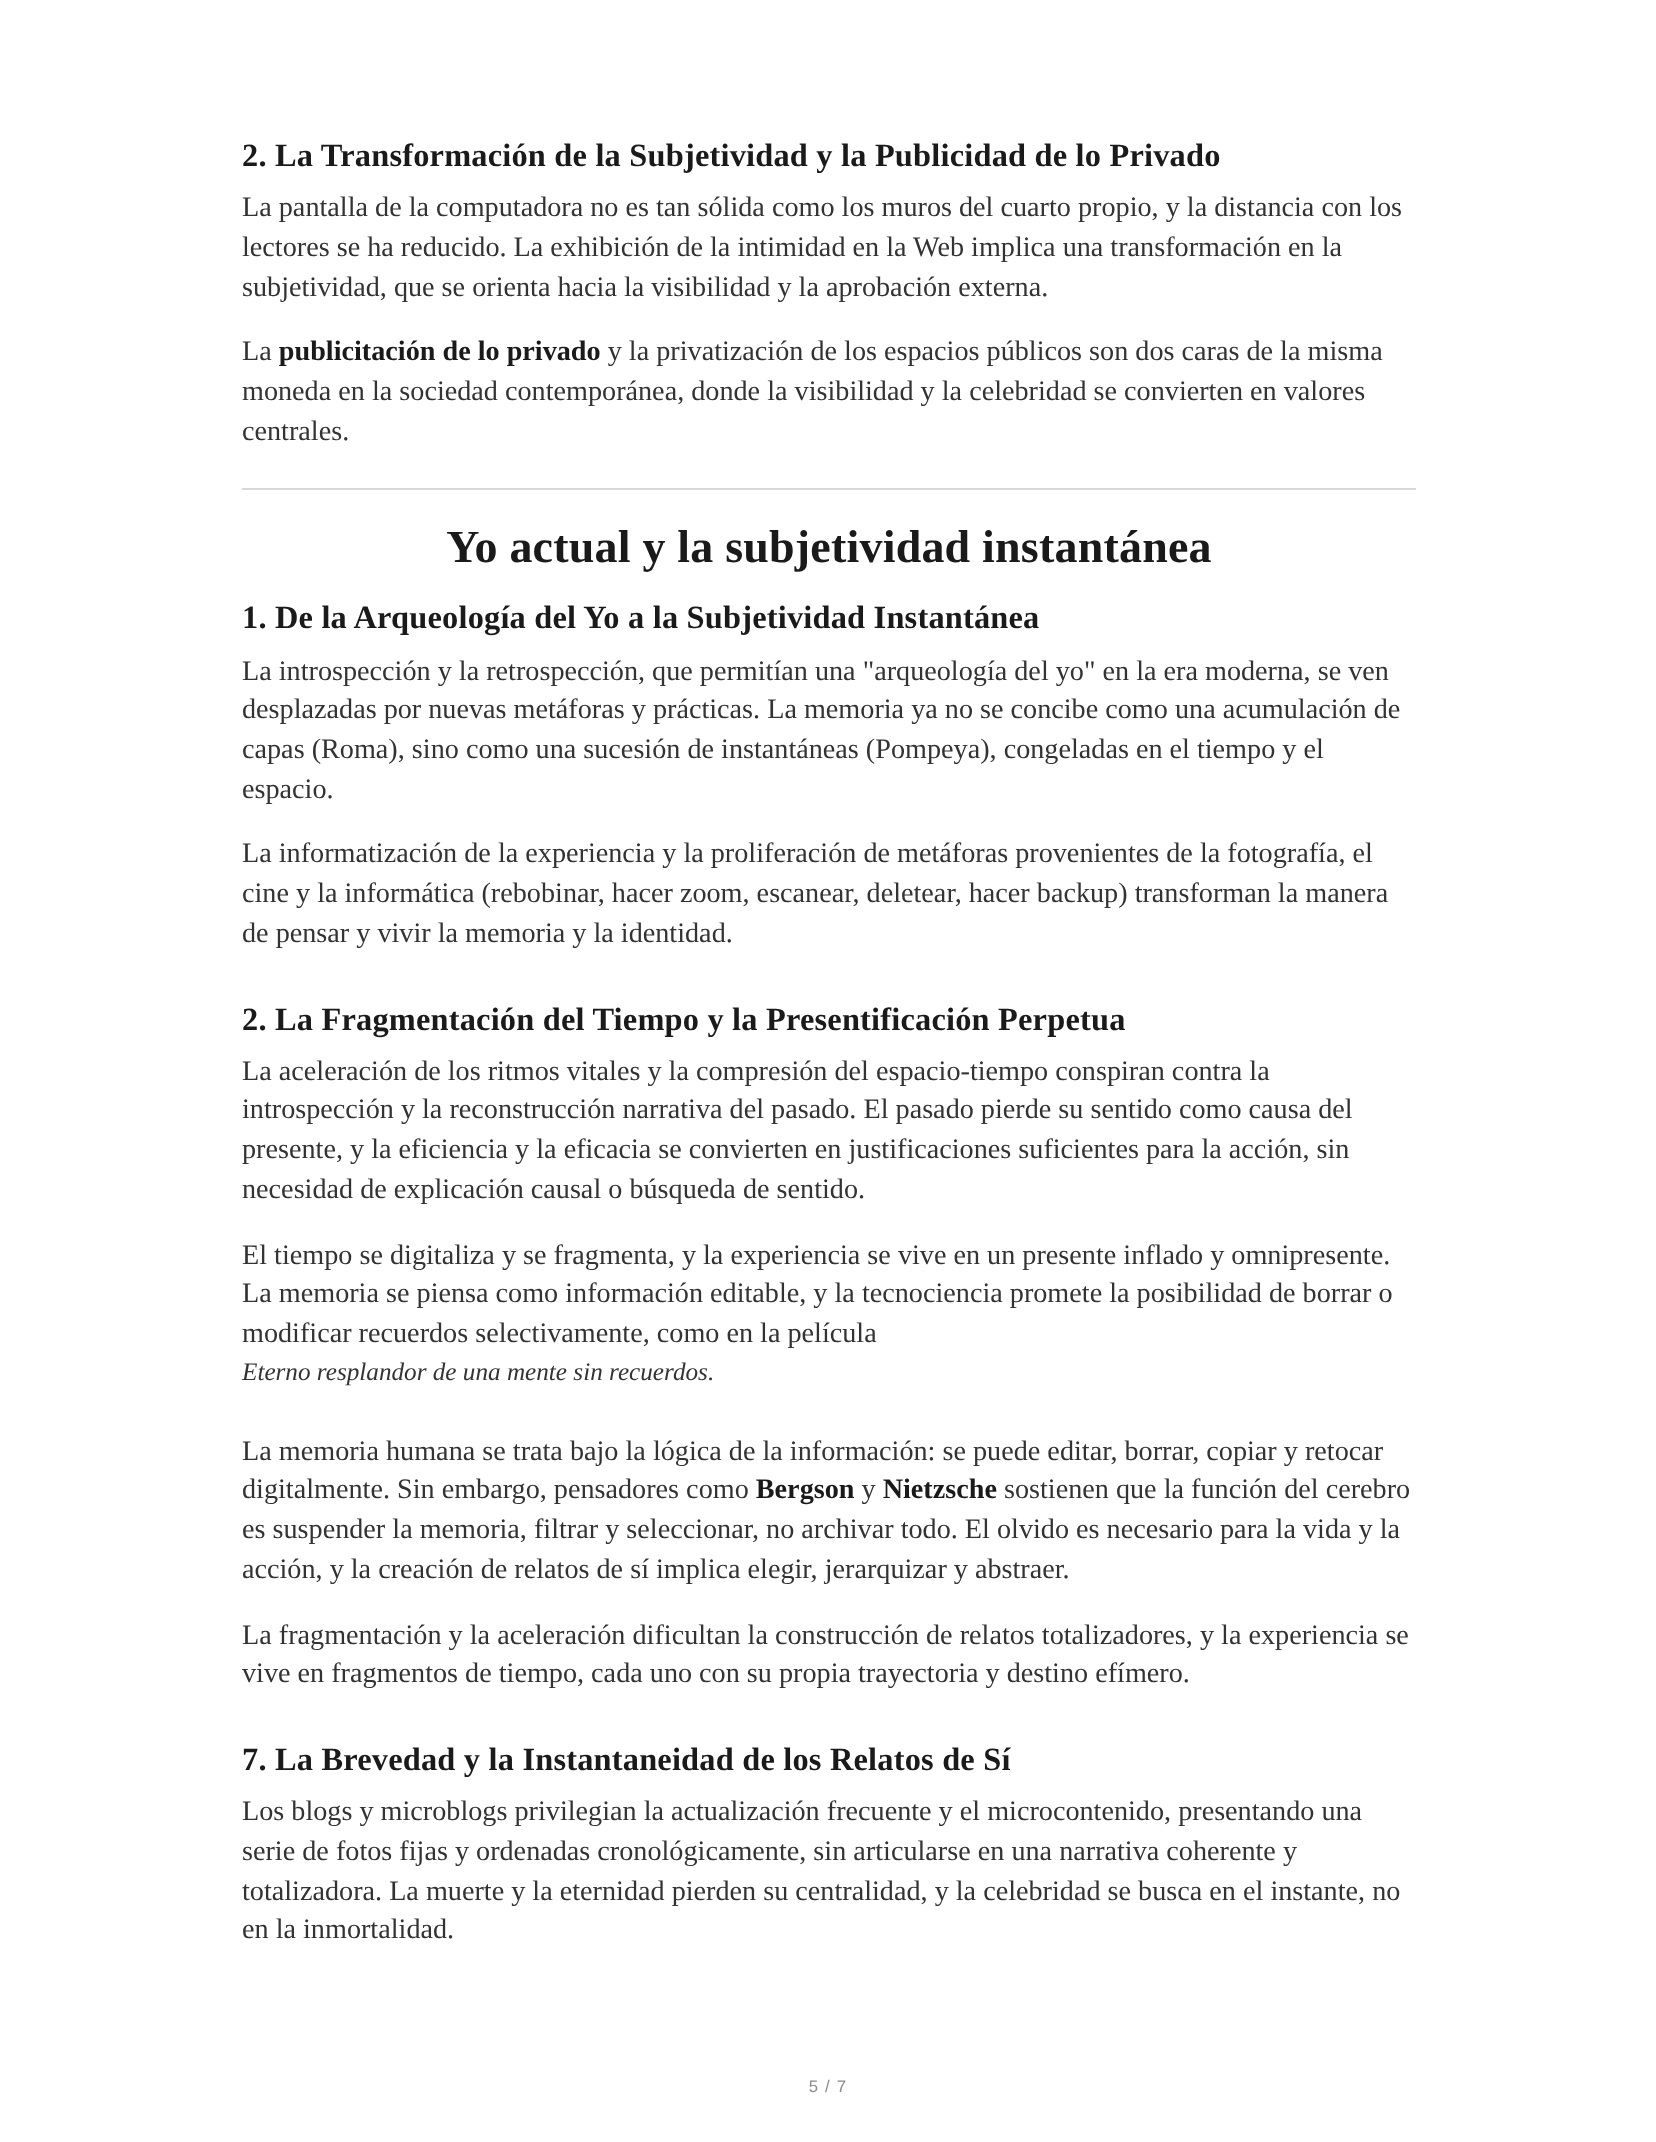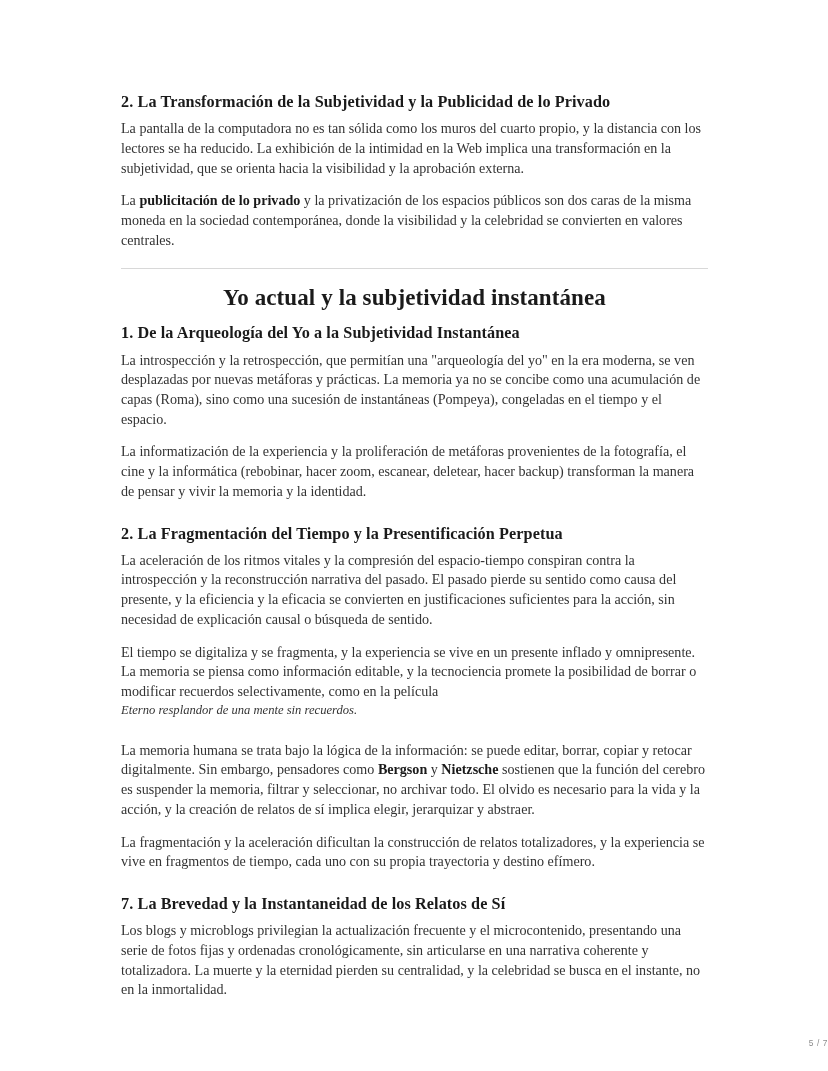--- a/index.html
+++ b/index.html
@@ -15,21 +15,20 @@
     background: #ffffff;
     box-sizing: border-box;
     overflow: hidden;
     font-family: "Liberation Serif", "DejaVu Serif", serif;
   }
   .content {
     position: absolute;
     left: 121px;
     top: 68px;
     width: 587px;
-    margin-top: 24px;
   }
   h3.section-heading {
     font-family: "Liberation Serif", "DejaVu Serif", serif;
     font-size: 16.2px;
     font-weight: bold;
     color: #1a1a1a;
     margin: 0 0 7px 0;
     line-height: 1.25;
     letter-spacing: 0.1px;
   }
@@ -73,21 +72,21 @@
     height: 0;
   }
   .block-gap {
     height: 9px;
   }
   .footer {
     position: absolute;
     left: 0;
     right: 0;
     top: 1038px;
-    text-align: right;
+    text-align: center;
     font-family: "Liberation Sans", "DejaVu Sans", sans-serif;
     font-size: 8.4px;
     color: #8c8c8c;
     letter-spacing: 0.6px;
   }
 </style>
 </head>
 <body>
 
 <div class="page">

